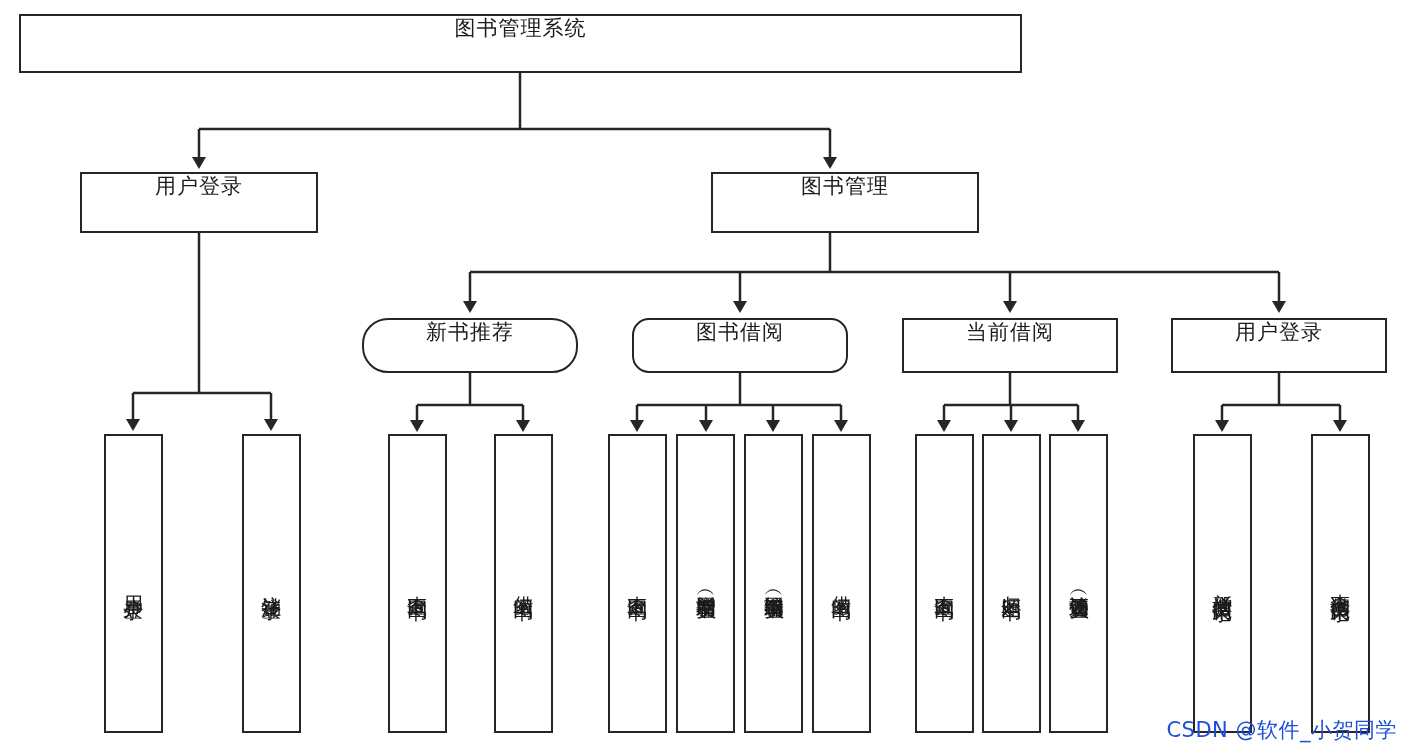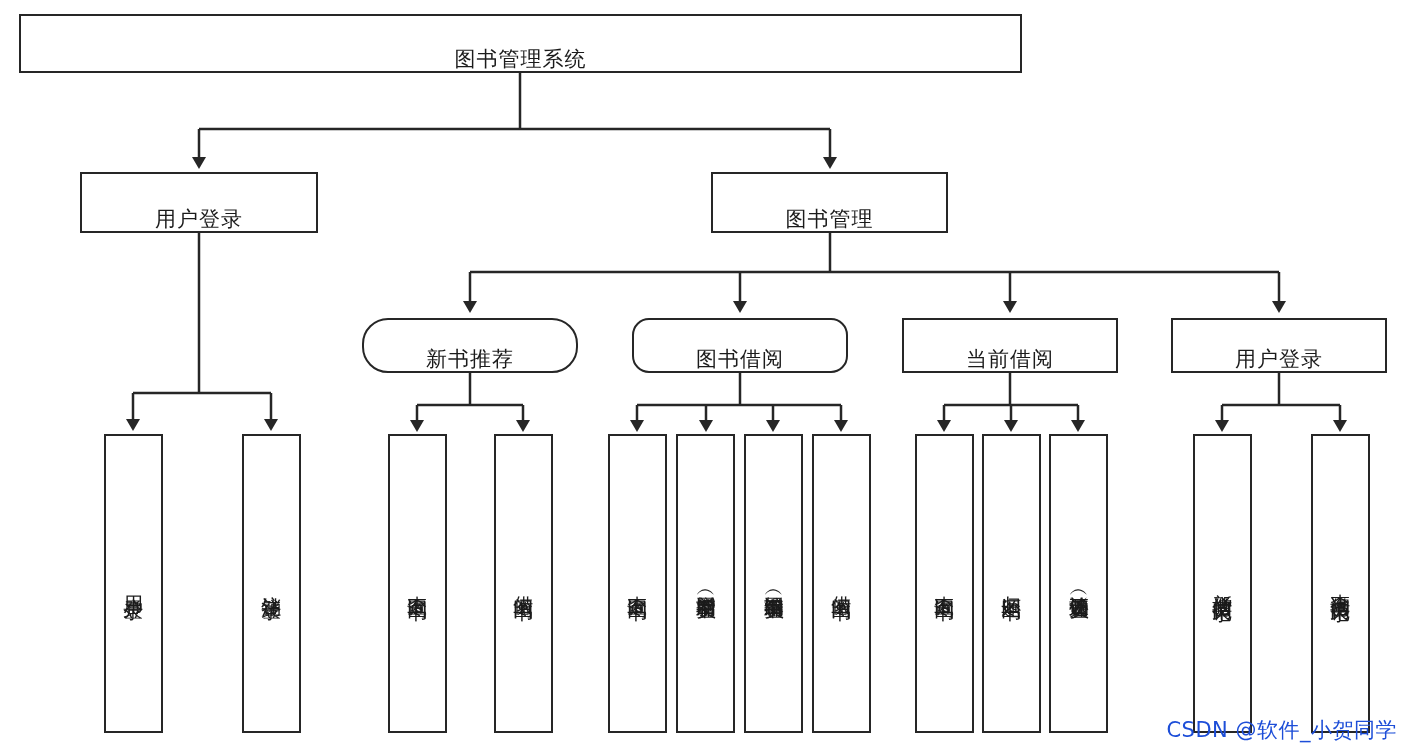--- a/index.html
+++ b/index.html
@@ -17,21 +17,21 @@
     height: 747px;
     background: #ffffff;
     overflow: hidden;
   }
   .node {
     position: absolute;
     box-sizing: border-box;
     border: 2.5px solid #262626;
     background: #ffffff;
     display: flex;
-    align-items: flex-end;
+    align-items: flex-start;
     justify-content: center;
     color: #1b1b1b;
   }
   .node .label {
     font-size: 21px;
     line-height: 1.15;
     letter-spacing: 1px;
     white-space: nowrap;
     color: #1b1b1b;
   }
@@ -149,21 +149,21 @@
   </svg>
 
   <div class="node" style="left:19px; top:14px; width:1003px; height:59px;">
     <span class="label">图书管理系统</span>
   </div>
 
   <div class="node" style="left:80px; top:172px; width:238px; height:61px;">
     <span class="label">用户登录</span>
   </div>
 
-  <div class="node" style="left:711px; top:172px; width:237px; height:61px;">
+  <div class="node" style="left:711px; top:172px; width:268px; height:61px;">
     <span class="label">图书管理</span>
   </div>
 
   <div class="node" style="left:362px; top:318px; width:216px; height:55px;border-radius:26px;">
     <span class="label">新书推荐</span>
   </div>
 
   <div class="node" style="left:632px; top:318px; width:216px; height:55px;border-radius:17px;">
     <span class="label">图书借阅</span>
   </div>

